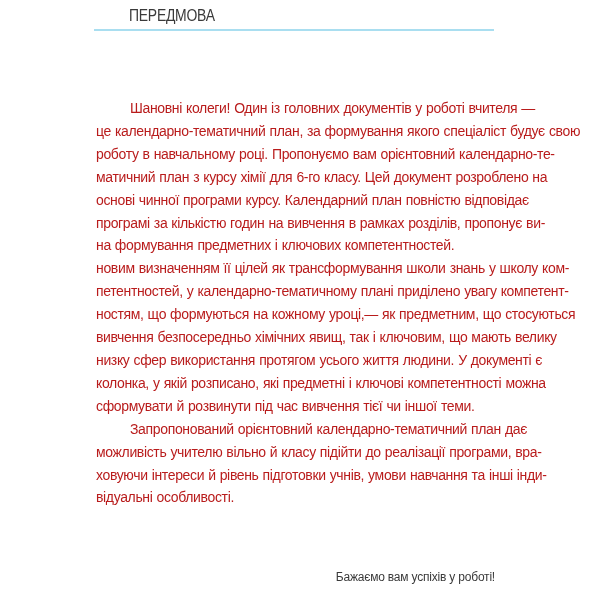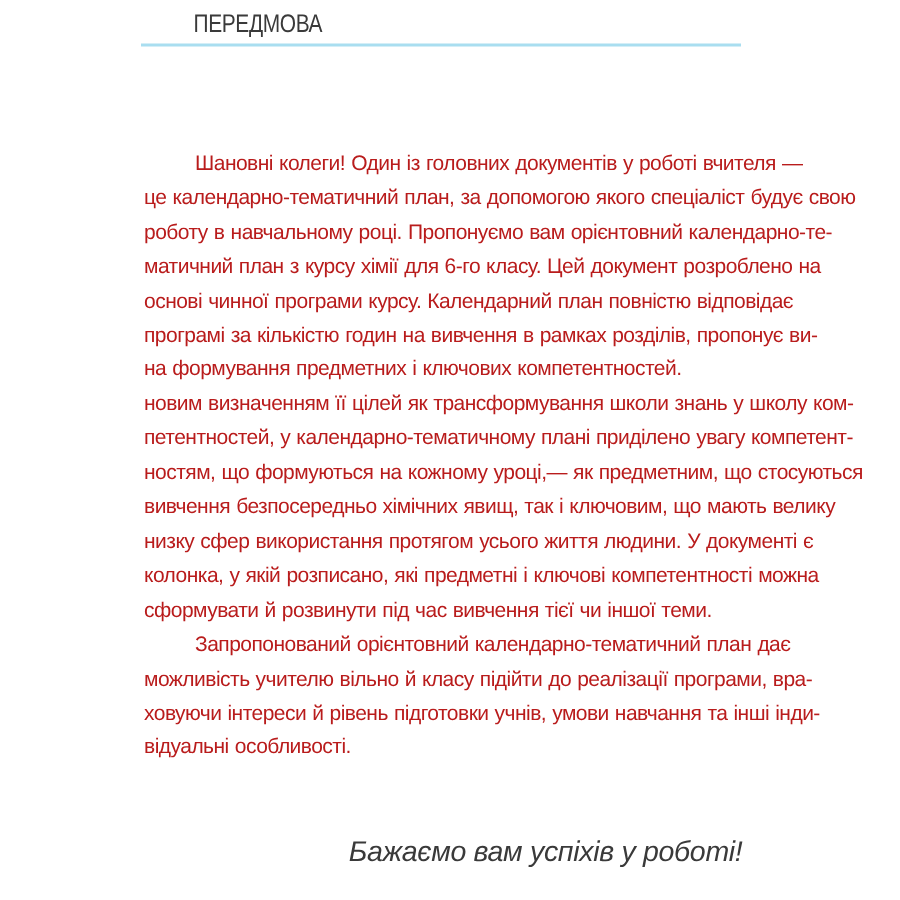--- a/index.html
+++ b/index.html
@@ -69,40 +69,39 @@
     }
     .para .line.first {
       padding-left: 34px;
     }
     .para {
       text-indent: 0;
     }
     .signature {
       position: absolute;
       right: 105px;
-      top: 558px;
-      font-size: 19px;
-      font-style: italic;
+      top: 570px;
+      font-size: 12px;
       color: #3a3a3a;
       letter-spacing: -0.2px;
       white-space: nowrap;
     }
   </style>
 </head>
 <body>
 
 <div class="page-header">
   <div class="page-title">ПЕРЕДМОВА</div>
   <div class="header-rule"></div>
 </div>
 
 <div class="body-text">
   <p class="para">
     <span class="line first">Шановні колеги! Один із головних документів у роботі вчителя —</span>
-    <span class="line">це календарно-тематичний план, за допомогою якого спеціаліст будує свою</span>
+    <span class="line">це календарно-тематичний план, за формування якого спеціаліст будує свою</span>
     <span class="line">роботу в навчальному році. Пропонуємо вам орієнтовний календарно-те-</span>
     <span class="line">матичний план з курсу хімії для 6-го класу. Цей документ розроблено на</span>
     <span class="line">основі чинної програми курсу. Календарний план повністю відповідає</span>
     <span class="line">програмі за кількістю годин на вивчення в рамках розділів, пропонує ви-</span>
     <span class="line last">на формування предметних і ключових компетентностей.</span>
   </p>
   <p class="para">
     <span class="line">новим визначенням її цілей як трансформування школи знань у школу ком-</span>
     <span class="line">петентностей, у календарно-тематичному плані приділено увагу компетент-</span>
     <span class="line">ностям, що формуються на кожному уроці,— як предметним, що стосуються</span>

